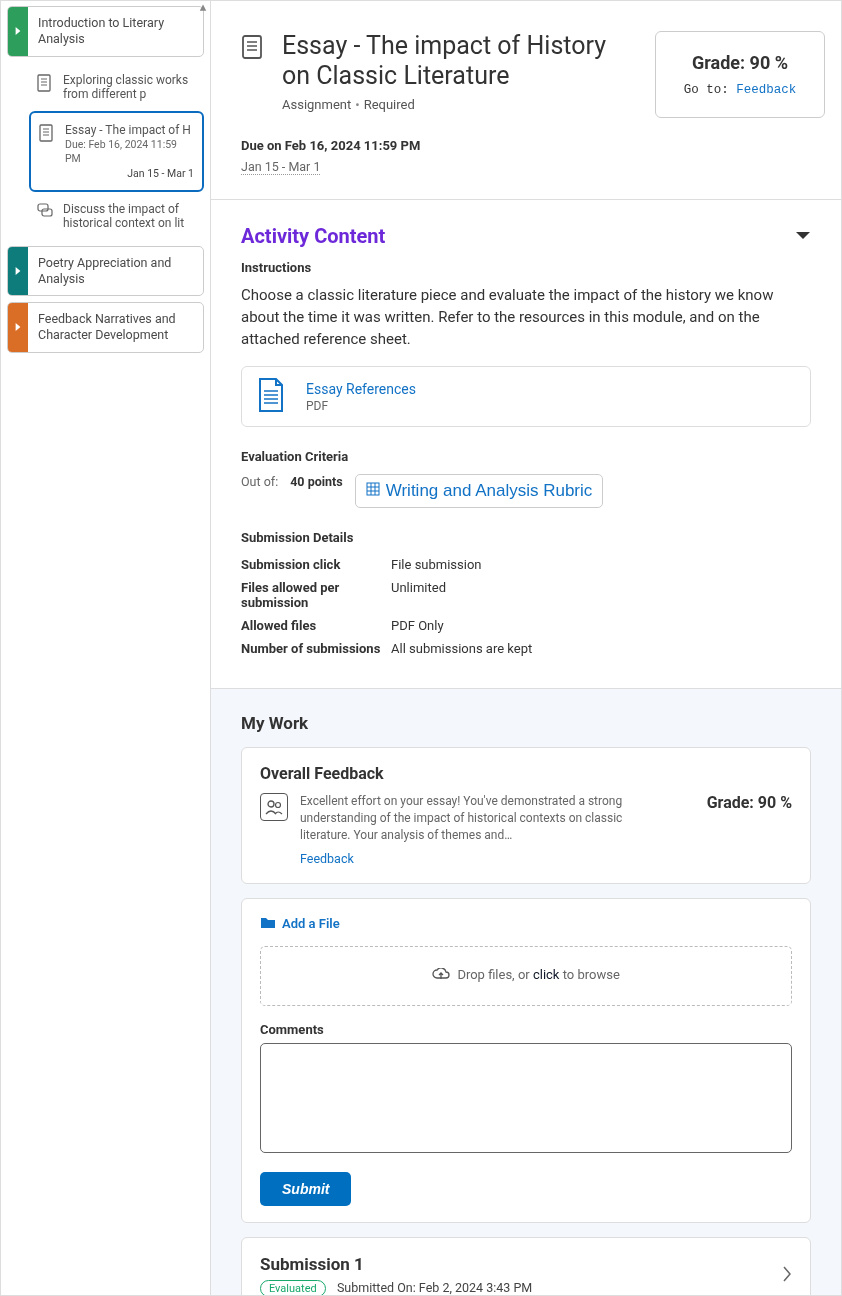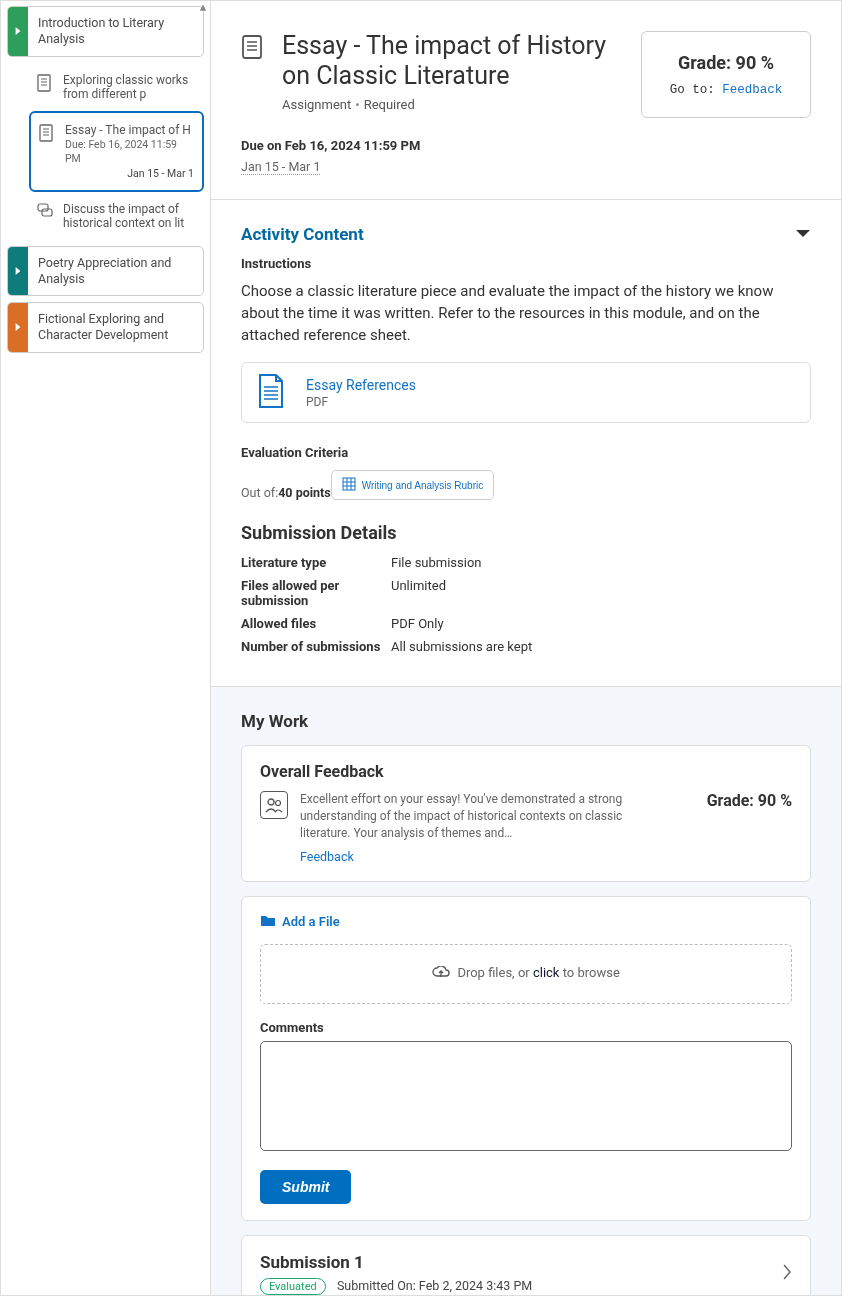--- a/index.html
+++ b/index.html
@@ -70,21 +70,21 @@
       background:#fff;
     }
     .sub-item .meta{font-size:10.5px;color:#666;}
     .sub-item .daterange{font-size:10.5px;color:#444; text-align:right; margin-top:2px;}
     .main {
       flex: 1;
       overflow-y: auto;
     }
     .header-card {
       border-bottom:1px solid #ddd;
-      padding: 30px 30px 24px 30px;
+      padding: 30px 16px 24px 30px;
     }
     .header-flex{display:flex; gap:15px; align-items:flex-start;}
     .title-icon{width:26px;color:#444;flex-shrink:0; margin-top:3px;}
     .title-block{flex:1;}
     .title-block h1{
       font-size:25px; font-weight:400; color:#333; line-height:1.2;
     }
     .title-meta{font-size:13px; color:#555; margin-top:6px;}
     .title-meta .dot{color:#888; margin:0 4px;}
     .grade-box{
@@ -96,48 +96,48 @@
     }
     .grade-box .grade{font-size:18px;font-weight:700;color:#333;}
     .grade-box .link{font-size:12.5px; margin-top:10px;font-family:Liberation Mono, monospace;}
     .grade-box .link a{color:#1272c5; text-decoration:none;}
     .due-line{margin-top:20px; font-size:13px; font-weight:700; color:#333;}
     .date-range-u{margin-top:6px; font-size:12.5px; color:#666; border-bottom:1px dotted #999; display:inline-block;}
     .section{
       padding: 24px 30px;
     }
     .activity-header{display:flex;justify-content:space-between;align-items:center;margin-bottom:12px;}
-    .activity-header h2{font-size:17px;font-weight:700;color:#0369a1;}
+    .activity-header h2{font-size:20px;font-weight:700;color:#6d28d9;}
     .activity-header .chev{color:#333;}
     .sub-h{font-size:13px;font-weight:700;color:#333;margin:4px 0 10px 0;}
     .instr{font-size:15px;color:#333;line-height:1.45;margin-bottom:16px;}
     .attach-card{
       border:1px solid #ddd;
       border-radius:6px;
       padding:10px 14px;
       display:flex;
       align-items:center;
       gap:16px;
       margin-bottom:22px;
     }
     .attach-card .doc-icon{color:#1272c5;width:34px;}
     .attach-card .a-title{color:#1272c5;font-size:14px;}
     .attach-card .a-sub{color:#666;font-size:12px;margin-top:2px;}
-    .points-row{display:flex;align-items:flex-end;margin-bottom:22px;font-size:12.5px;}
+    .points-row{display:flex;align-items:flex-start;gap:12px;margin-bottom:22px;font-size:12.5px;}
     .points-row .lbl{color:#666;}
     .points-row .pts{color:#333;font-weight:700;}
     .rubric-btn{
       border:1px solid #ccc;border-radius:5px;
       padding:6px 10px;
       display:inline-flex;align-items:center;gap:6px;
-      color:#1272c5;font-size:10px;
+      color:#1272c5;font-size:17px;
       background:#fff;cursor:pointer;
     }
     .rubric-btn .grid-ic{width:14px;color:#1272c5;}
-    h3.sub-title{font-size:18px;font-weight:700;color:#333;margin:6px 0 12px 0;}
+    h3.sub-title{font-size:13px;font-weight:700;color:#333;margin:6px 0 12px 0;}
     .kv-row{display:flex;font-size:13px;margin-bottom:8px;}
     .kv-row .k{width:150px;font-weight:700;color:#333;}
     .kv-row .v{color:#333;}
     .mywork{
       background:#f4f7fb;
       border-top:1px solid #ddd;
       padding:24px 30px 30px 30px;
     }
     .mywork h2{font-size:17px;font-weight:700;color:#333;margin-bottom:14px;}
     .panel{
@@ -251,21 +251,21 @@
       </div>
       <div class="module-label">Poetry Appreciation and Analysis</div>
     </div>
 
     <div class="module-item">
       <div class="module-color orange">
         <svg width="8" height="8" viewBox="0 0 10 10">
             <path d="M2 0 L8 5 L2 10 Z" fill="#fff"></path>
           </svg>
       </div>
-      <div class="module-label">Fictional Exploring and Character Development</div>
+      <div class="module-label">Feedback Narratives and Character Development</div>
     </div>
   </aside>
 
   <main class="main">
     <div class="header-card">
       <div class="header-flex">
         <span class="title-icon">
           <svg width="22" height="26" viewBox="0 0 22 26">
               <rect x="2" y="2" width="18" height="22" rx="2" fill="none" stroke="#555" stroke-width="1.8"></rect>
               <line x1="6" y1="8" x2="16" y2="8" stroke="#555" stroke-width="1.5"></line>
@@ -333,21 +333,21 @@
                 <line x1="5" y1="1" x2="5" y2="13" stroke="#1272c5"></line>
                 <line x1="9" y1="1" x2="9" y2="13" stroke="#1272c5"></line>
               </svg>
           </span>
           <span>Writing and Analysis Rubric</span>
         </button>
       </div>
 
       <h3 class="sub-title">Submission Details</h3>
       <div class="kv-row">
-          <div class="k">Literature type</div>
+          <div class="k">Submission click</div>
           <div class="v">File submission</div>
         </div>
       <div class="kv-row">
           <div class="k">Files allowed per submission</div>
           <div class="v">Unlimited</div>
         </div>
       <div class="kv-row">
           <div class="k">Allowed files</div>
           <div class="v">PDF Only</div>
         </div>

